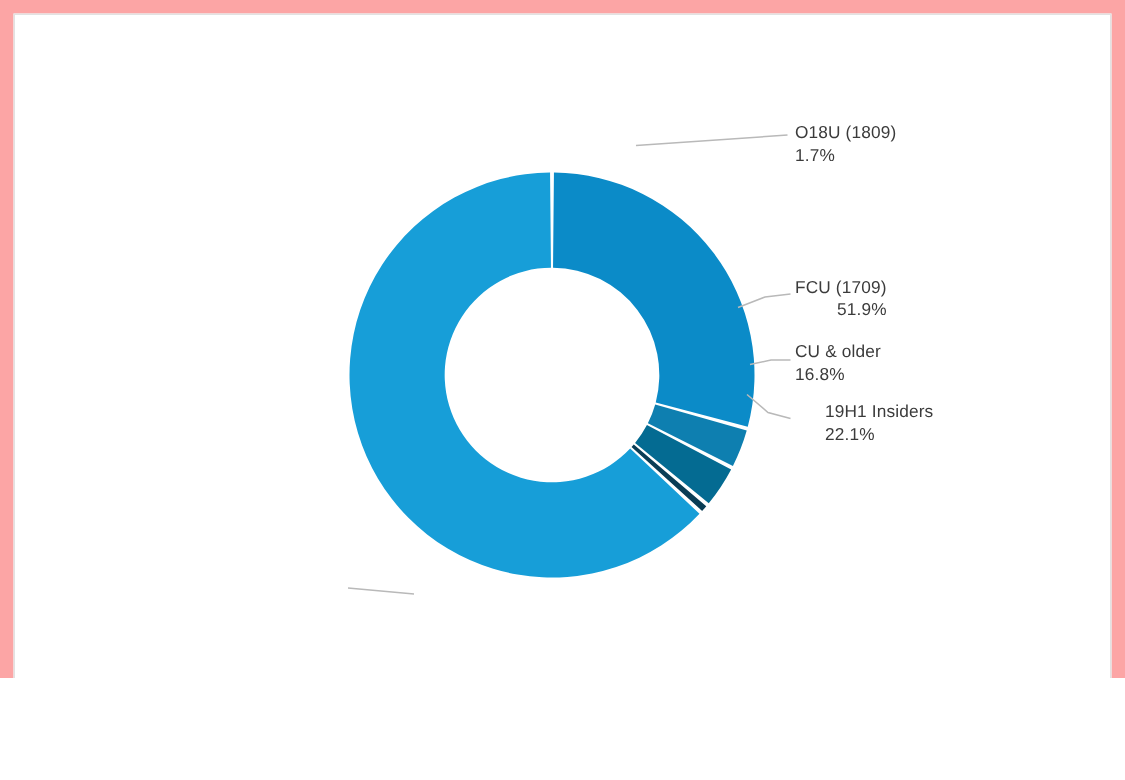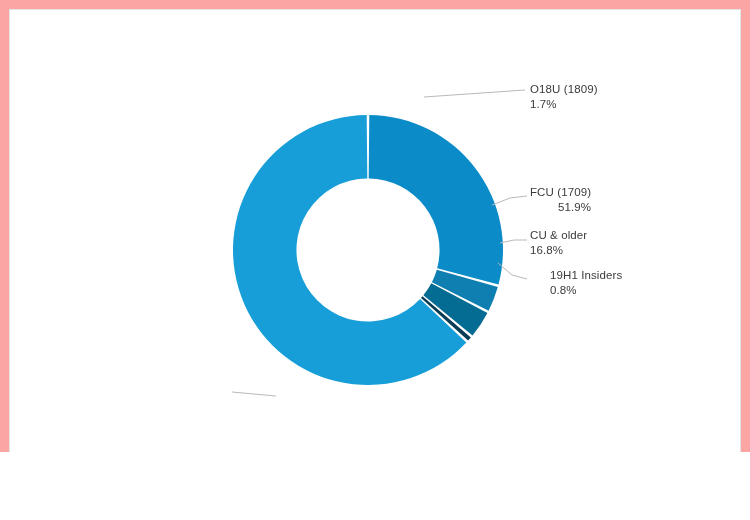--- a/index.html
+++ b/index.html
@@ -94,21 +94,21 @@
     <span class="lbl-pct">51.9%</span>
   </div>
 
   <div class="pie-label" id="label-cu-older">
     <span class="lbl-name">CU &amp; older</span>
     <span class="lbl-pct">16.8%</span>
   </div>
 
   <div class="pie-label" id="label-19h1">
     <span class="lbl-name">19H1 Insiders</span>
-    <span class="lbl-pct">0.8%</span>
+    <span class="lbl-pct">22.1%</span>
   </div>
 
 
   <svg id="watermark" viewBox="0 0 120 40">
     <path d="M2 32 L12 32 Q18 32 21 22 Q25 9 30 9 Q35 9 38 22 Q40 31 43 31 Q46 31 49 23 Q52 16 55 21 Q58 27 62 31 L72 31" fill="none" stroke="#d5d5d5" stroke-width="1.6" stroke-linecap="round" stroke-linejoin="round"></path>
   </svg>
 
 </div>
 
 </body></html>

